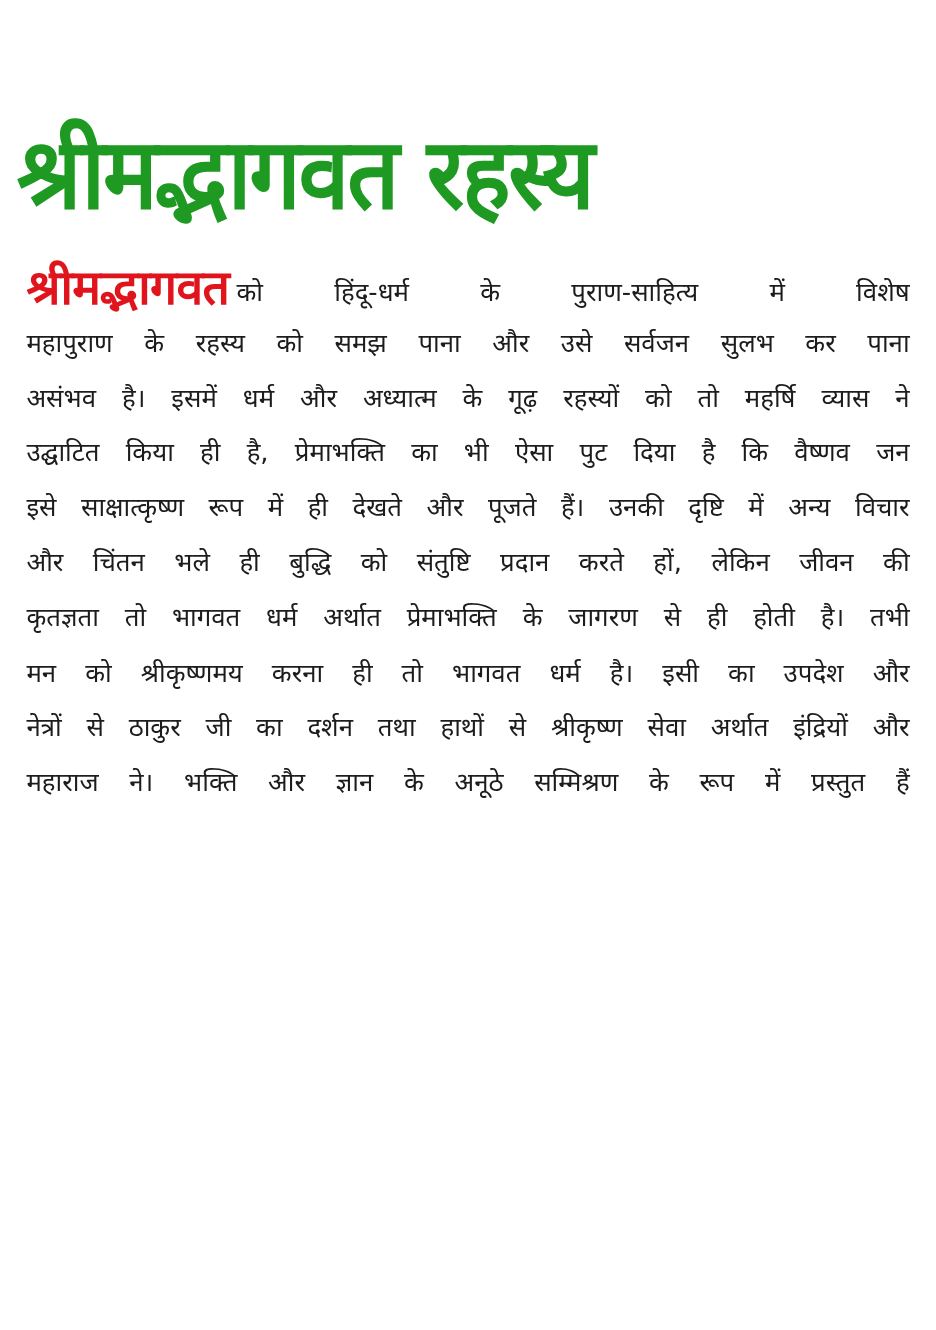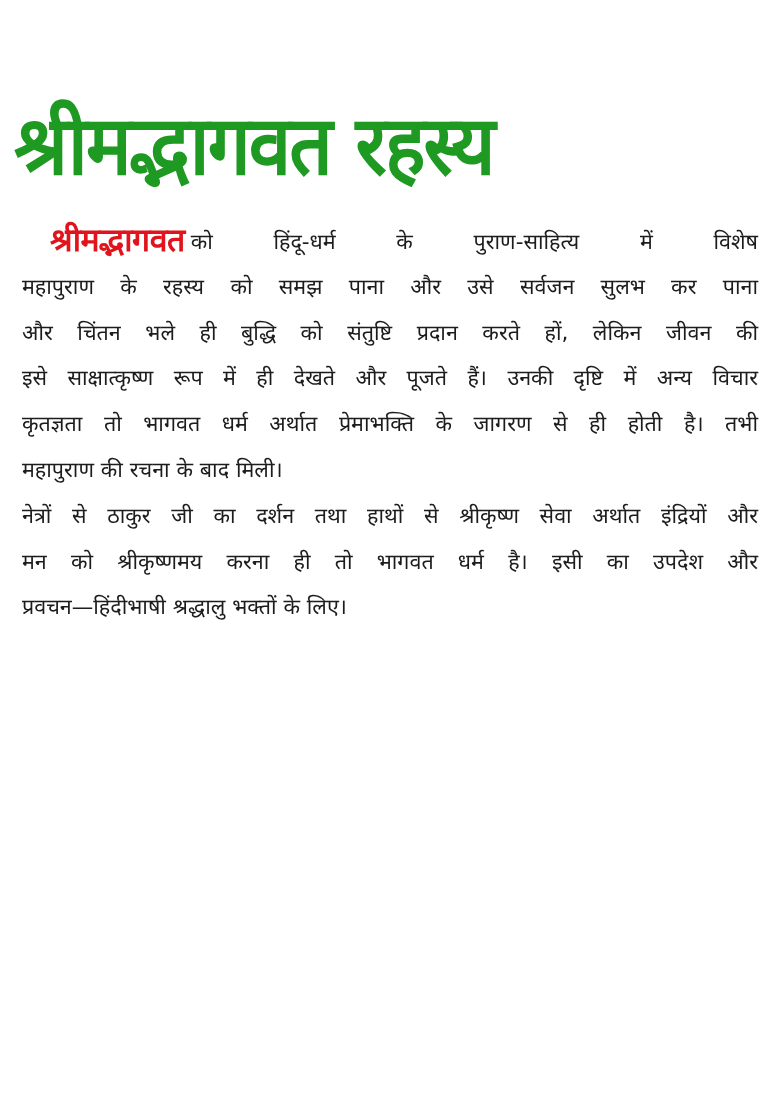--- a/index.html
+++ b/index.html
@@ -50,45 +50,45 @@
       height: 45.8px;
       white-space: nowrap;
       text-align: justify;
       text-align-last: justify;
     }
     .line.last {
       text-align-last: left;
     }
     .lead {
       font-weight: bold;
-      font-size: 32px;
+      font-size: 40px;
       letter-spacing: -0.5px;
       vertical-align: -2px;
       margin-right: 6px;
-      margin-left: 28px;
     }
   </style>
 </head>
 <body>
 
 <div class="page">
 
   <div class="title" style="color:#1e9a22;">श्रीमद्भागवत रहस्य</div>
 
   <div class="body-text">
 
     <div>
       <span class="line"><span class="lead" style="color:#e0141c;">श्रीमद्भागवत</span><span>को हिंदू-धर्म के पुराण-साहित्य में विशेष</span></span>
       <span class="line">महापुराण के रहस्य को समझ पाना और उसे सर्वजन सुलभ कर पाना</span>
+      <span class="line">असंभव है। इसमें धर्म और अध्यात्म के गूढ़ रहस्यों को तो महर्षि व्यास ने</span>
+      <span class="line">उद्घाटित किया ही है, प्रेमाभक्ति का भी ऐसा पुट दिया है कि वैष्णव जन</span>
+      <span class="line">इसे साक्षात्कृष्ण रूप में ही देखते और पूजते हैं। उनकी दृष्टि में अन्य विचार</span>
       <span class="line">और चिंतन भले ही बुद्धि को संतुष्टि प्रदान करते हों, लेकिन जीवन की</span>
-      <span class="line">इसे साक्षात्कृष्ण रूप में ही देखते और पूजते हैं। उनकी दृष्टि में अन्य विचार</span>
       <span class="line">कृतज्ञता तो भागवत धर्म अर्थात प्रेमाभक्ति के जागरण से ही होती है। तभी</span>
-      <span class="line last">महापुराण की रचना के बाद मिली।</span>
     </div>
 
     <div>
+      <span class="line">मन को श्रीकृष्णमय करना ही तो भागवत धर्म है। इसी का उपदेश और</span>
       <span class="line">नेत्रों से ठाकुर जी का दर्शन तथा हाथों से श्रीकृष्ण सेवा अर्थात इंद्रियों और</span>
-      <span class="line">मन को श्रीकृष्णमय करना ही तो भागवत धर्म है। इसी का उपदेश और</span>
-      <span class="line last">प्रवचन—हिंदीभाषी श्रद्धालु भक्तों के लिए।</span>
+      <span class="line">महाराज ने। भक्ति और ज्ञान के अनूठे सम्मिश्रण के रूप में प्रस्तुत हैं</span>
     </div>
 
   </div>
 </div>
 
 </body></html>

